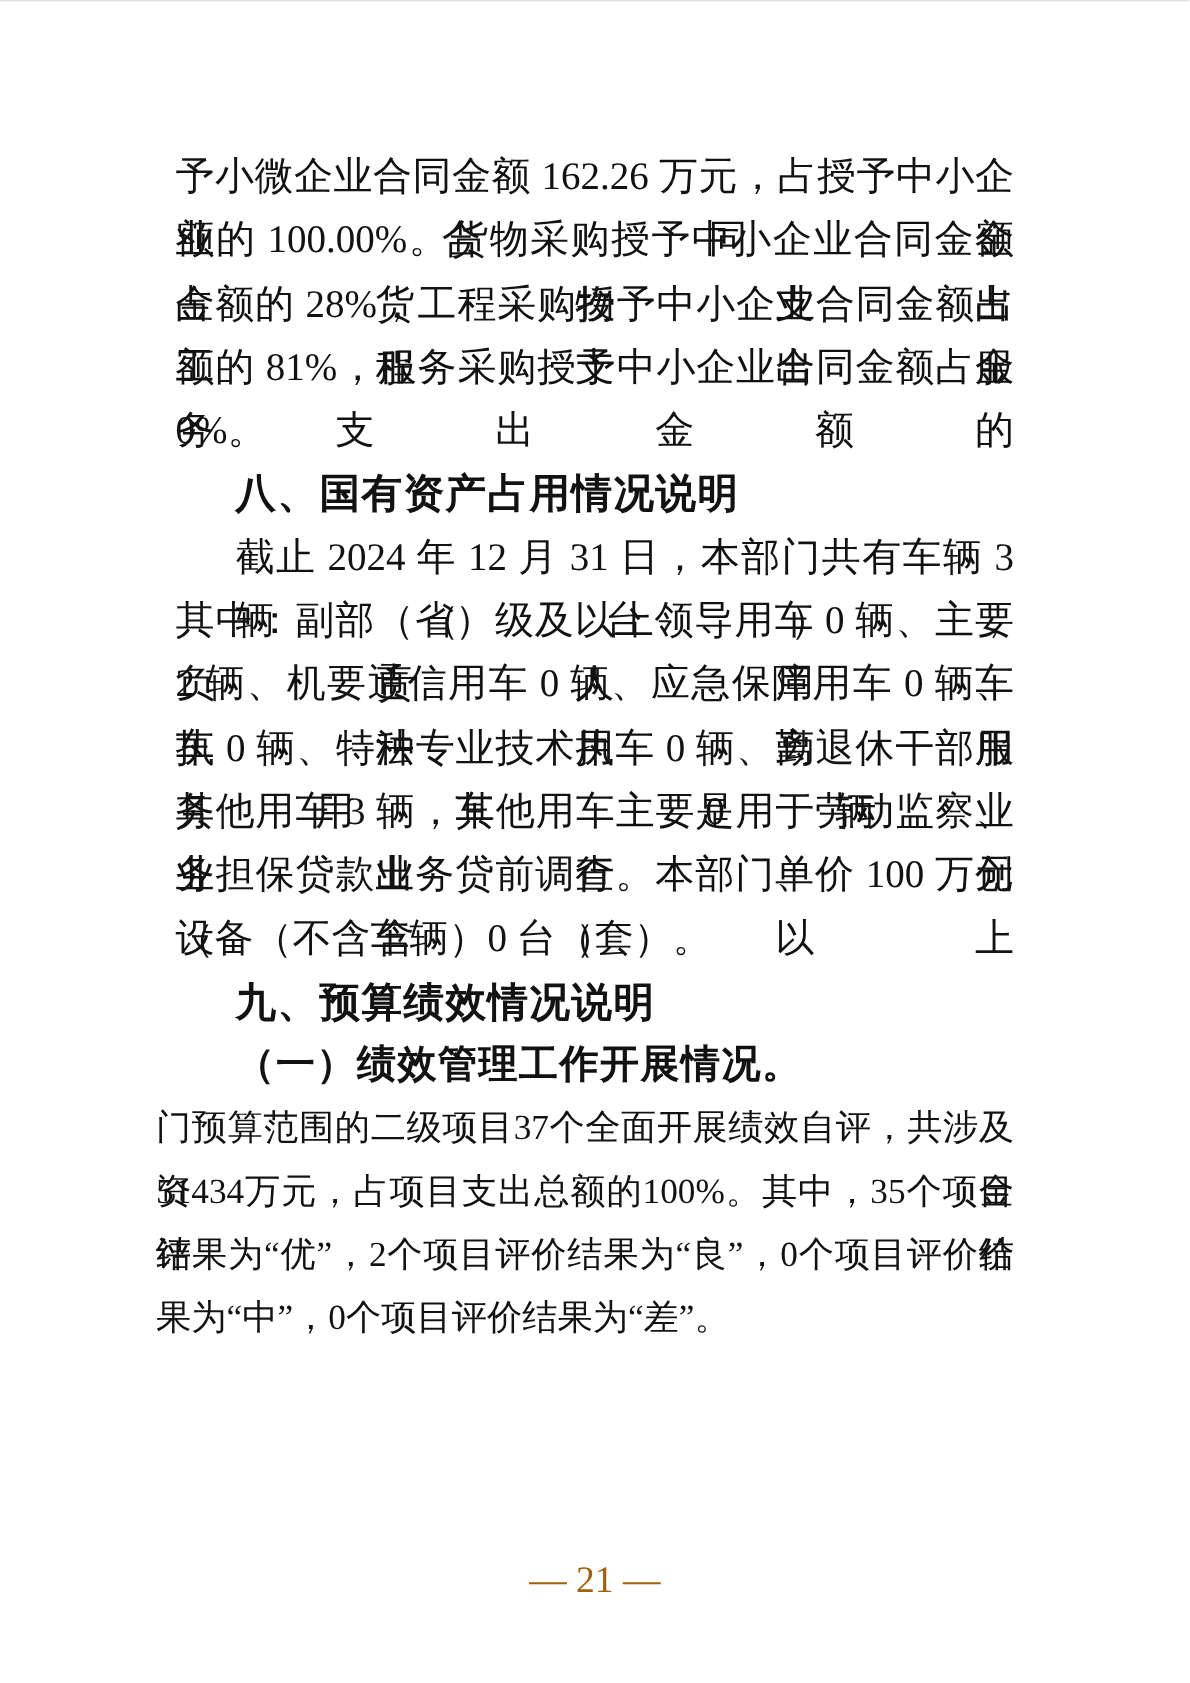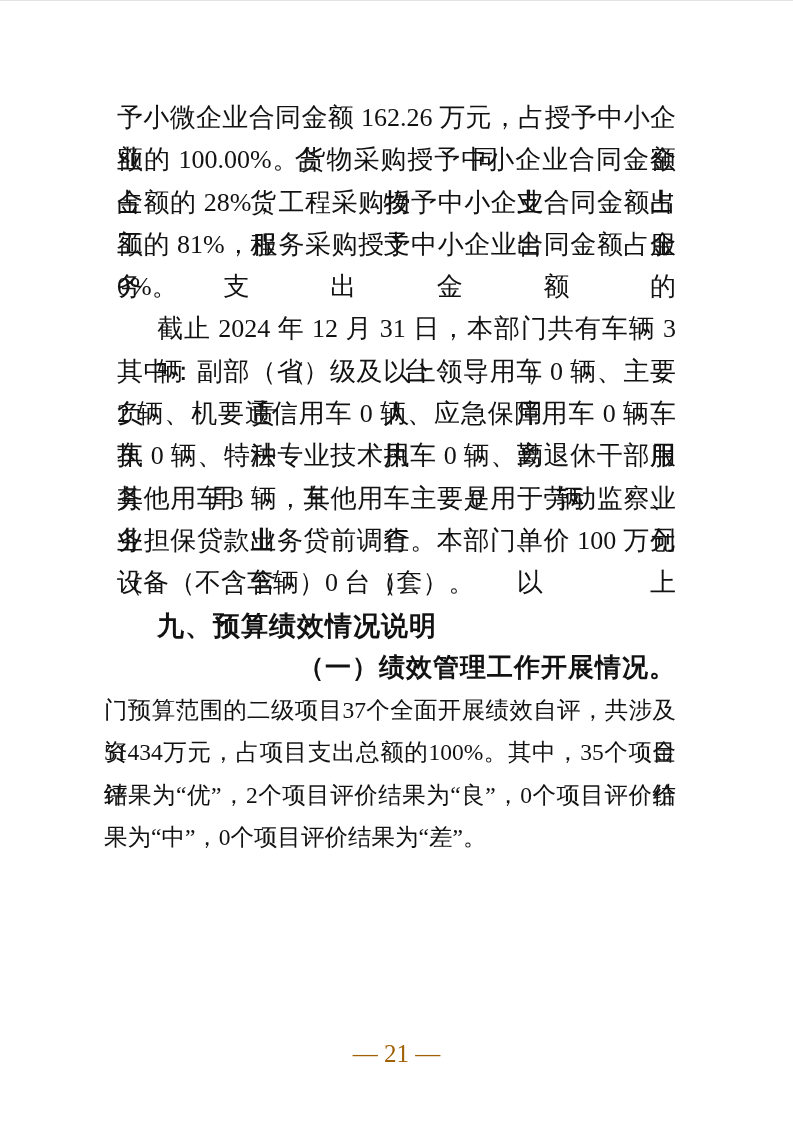--- a/index.html
+++ b/index.html
@@ -46,21 +46,20 @@
     font-weight: 700;
     font-size: 27px;
     letter-spacing: 1px;
   }
   
   .h-kai {
     font-family: "Liberation Serif", "DejaVu Serif", serif;
     font-weight: 700;
     font-size: 26px;
     letter-spacing: 1px;
-    text-align: right;
   }
   
   .p3 {
     font-size: 23.5px;
   }
   .shift {
     margin-left: -13px;
     width: 572px;
   }
   .footer {
@@ -80,20 +79,21 @@
 <body>
 
 <div class="page">
 
   <div class="doc-body">
     <div class="line j">予小微企业合同金额 162.26 万元，占授予中小企业合同金</div>
     <div class="line j">额的 100.00%。货物采购授予中小企业合同金额占货物支出</div>
     <div class="line j">金额的 28%，工程采购授予中小企业合同金额占工程支出金</div>
     <div class="line j">额的 81%，服务采购授予中小企业合同金额占服务支出金额的</div>
     <div class="line">0%。</div>
+    <div class="line h-black indent">八、国有资产占用情况说明</div>
     <div class="line j indent">截止 2024 年 12 月 31 日，本部门共有车辆 3 辆（台），</div>
     <div class="line j">其中：副部（省）级及以上领导用车 0 辆、主要负责人用车</div>
     <div class="line j">2 辆、机要通信用车 0 辆、应急保障用车 0 辆、执法执勤用</div>
     <div class="line j">车 0 辆、特种专业技术用车 0 辆、离退休干部服务用车 0 辆、</div>
     <div class="line j">其他用车 3 辆，其他用车主要是用于劳动监察业务出行、创</div>
     <div class="line j">业担保贷款业务贷前调查。本部门单价 100 万元（含）以上</div>
     <div class="line">设备（不含车辆）0 台（套）。</div>
     <div class="line h-black indent">九、预算绩效情况说明</div>
     <div class="line h-kai indent">（一）绩效管理工作开展情况。</div>
     <div class="line j p3 shift">门预算范围的二级项目37个全面开展绩效自评，共涉及资金</div>

